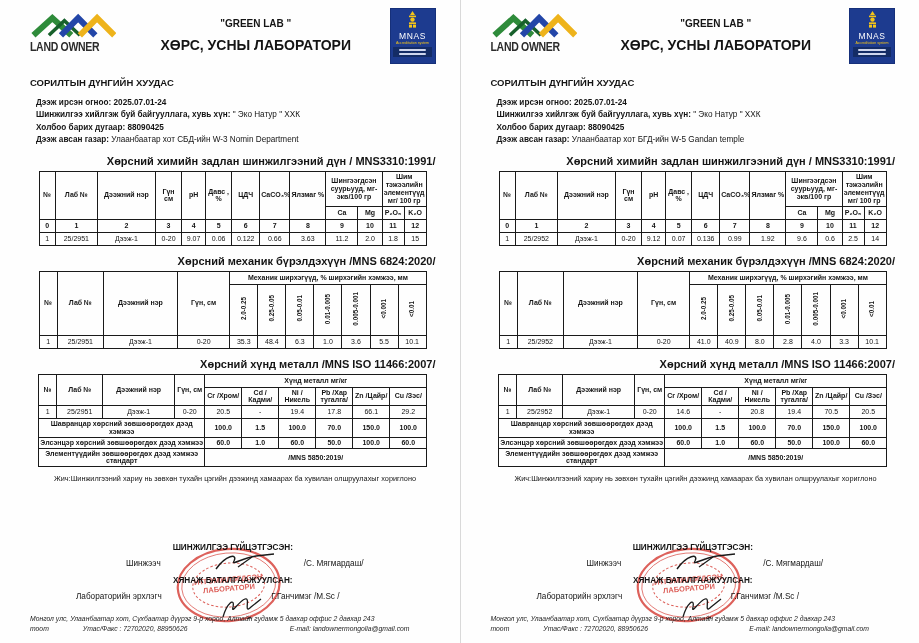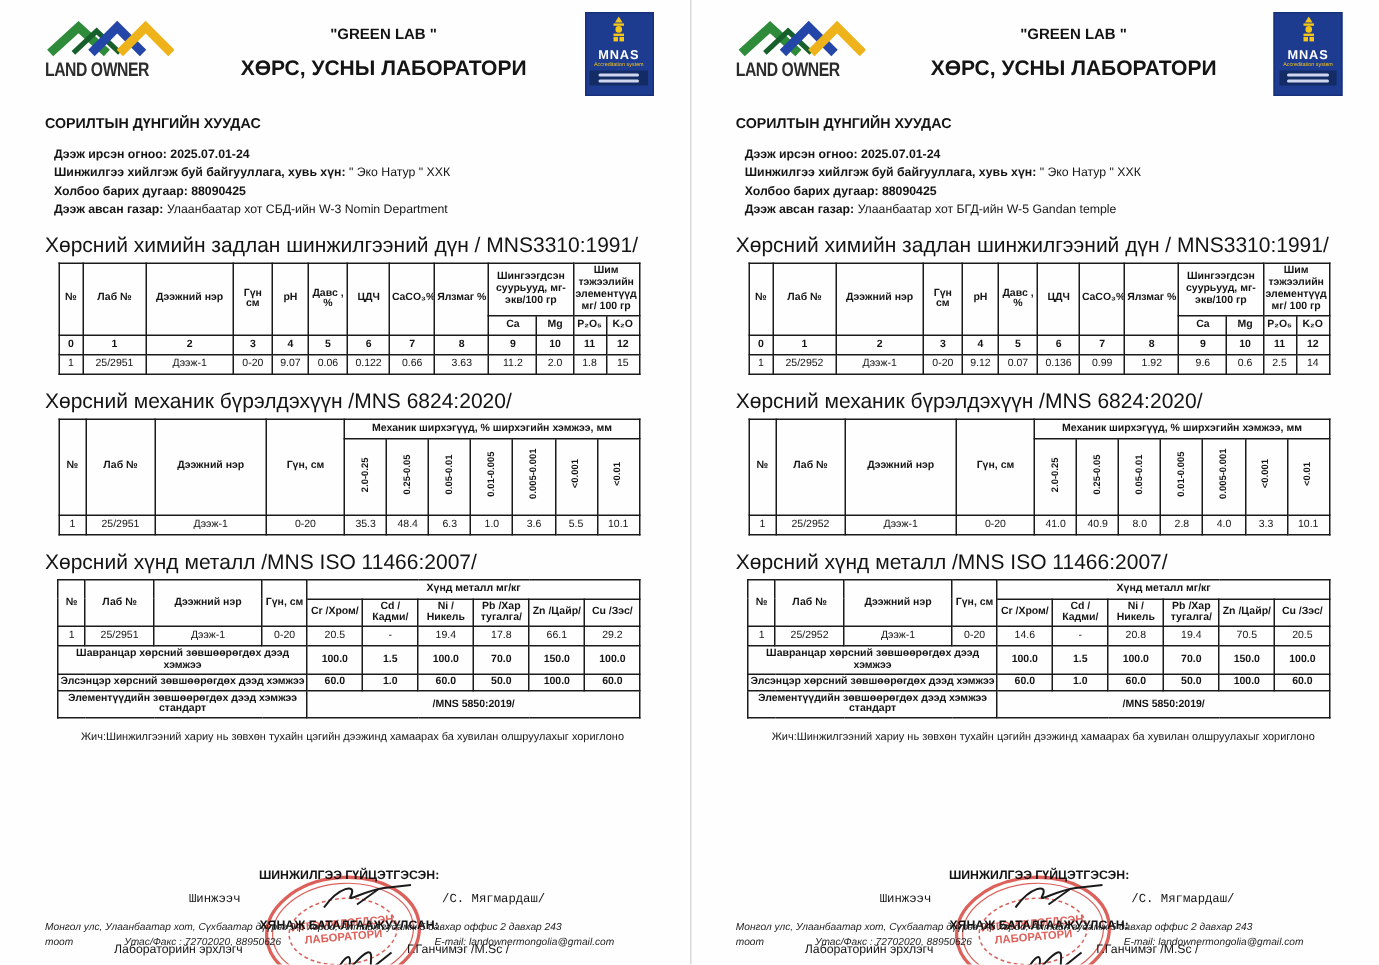--- a/index.html
+++ b/index.html
@@ -20,46 +20,46 @@
   .hdr{display:flex;justify-content:space-between;align-items:flex-start;}
   .logo-lo{width:92px;text-align:left;padding-top:4px;}
   .lo-text{font-size:10.5px;font-weight:700;color:#2c2c2c;letter-spacing:-0.3px;transform:scaleY(1.25);margin-top:-2px;}
   .hdr-center{flex:1;text-align:center;padding-top:10px;}
   .company{font-weight:700;font-size:10px;}
   .labname{font-weight:700;font-size:14px;margin-top:8px;}
   .mnas{
     width:46px;height:56px;background:#1d3b8f;border:1px solid #16307a;
     display:flex;flex-direction:column;align-items:center;padding-top:2px;box-sizing:border-box;
   }
-  .mnas-name{color:#ffffff;font-weight:700;font-size:8.5px;letter-spacing:0.6px;margin-top:3px;}
+  .mnas-name{color:#ffffff;font-weight:400;font-size:8.5px;letter-spacing:0.6px;margin-top:3px;}
   .mnas-sub{color:#f5c518;font-size:3.6px;white-space:nowrap;}
   .mnas-band{margin-top:2px;width:88%;background:#142c66;padding:2px 0;display:flex;flex-direction:column;align-items:center;gap:2px;}
   .mnas-band i{display:block;width:70%;height:2px;background:#cfd6ee;border-radius:1px;}
 
   .doc-title{text-align:left;font-weight:700;font-size:9.5px;margin:13px 0 9px;}
 
   .info{font-size:8.2px;line-height:1.5;margin-left:6px;}
   .info .b{font-weight:700;}
 
-  .tbl-title{text-align:left;font-weight:400;font-size:14px;margin:9px 0 4px;}
+  .tbl-title{text-align:right;font-weight:700;font-size:11px;margin:9px 0 4px;}
   table{border-collapse:collapse;table-layout:fixed;margin:0 auto;width:388px;}
   td{border:1px solid #1a1a1a;text-align:center;vertical-align:middle;
      padding:1px;font-size:7px;line-height:1.12;overflow:hidden;}
   .hc{font-weight:700;}
   tr.slim td{height:10px;}
   .vh{height:48px;padding:1px 0;}
   .v{writing-mode:vertical-rl;transform:rotate(180deg);white-space:nowrap;
      font-weight:700;font-size:6.3px;line-height:1;display:inline-block;}
 
   .note{font-size:7.3px;margin:7px 0 0 24px;}
 
   
-  .sign{position:relative;margin-top:84px;font-size:8.2px;}
+  .sign{position:relative;margin-top:60px;font-size:8.2px;}
   .sign-head{text-align:center;font-weight:700;margin-bottom:7px;}
-  .sign-row1{display:flex;justify-content:space-between;padding:0 72px 0 96px;margin-bottom:8px;font-family:Liberation Mono, monospace;}
+  .sign-row1{display:flex;justify-content:space-between;padding:0 72px 0 96px;margin-bottom:8px;}
   .sign-row2{display:flex;justify-content:space-between;padding:0 96px 0 46px;}
   .stamp{
     position:absolute;left:50%;top:2px;width:108px;height:80px;
     transform:translateX(-54%) rotate(-5deg);
     pointer-events:none;opacity:0.85;mix-blend-mode:multiply;
   }
   .sig-svg{position:absolute;pointer-events:none;}
 
   .footer{
     position:absolute;left:30px;right:24px;bottom:9px;

